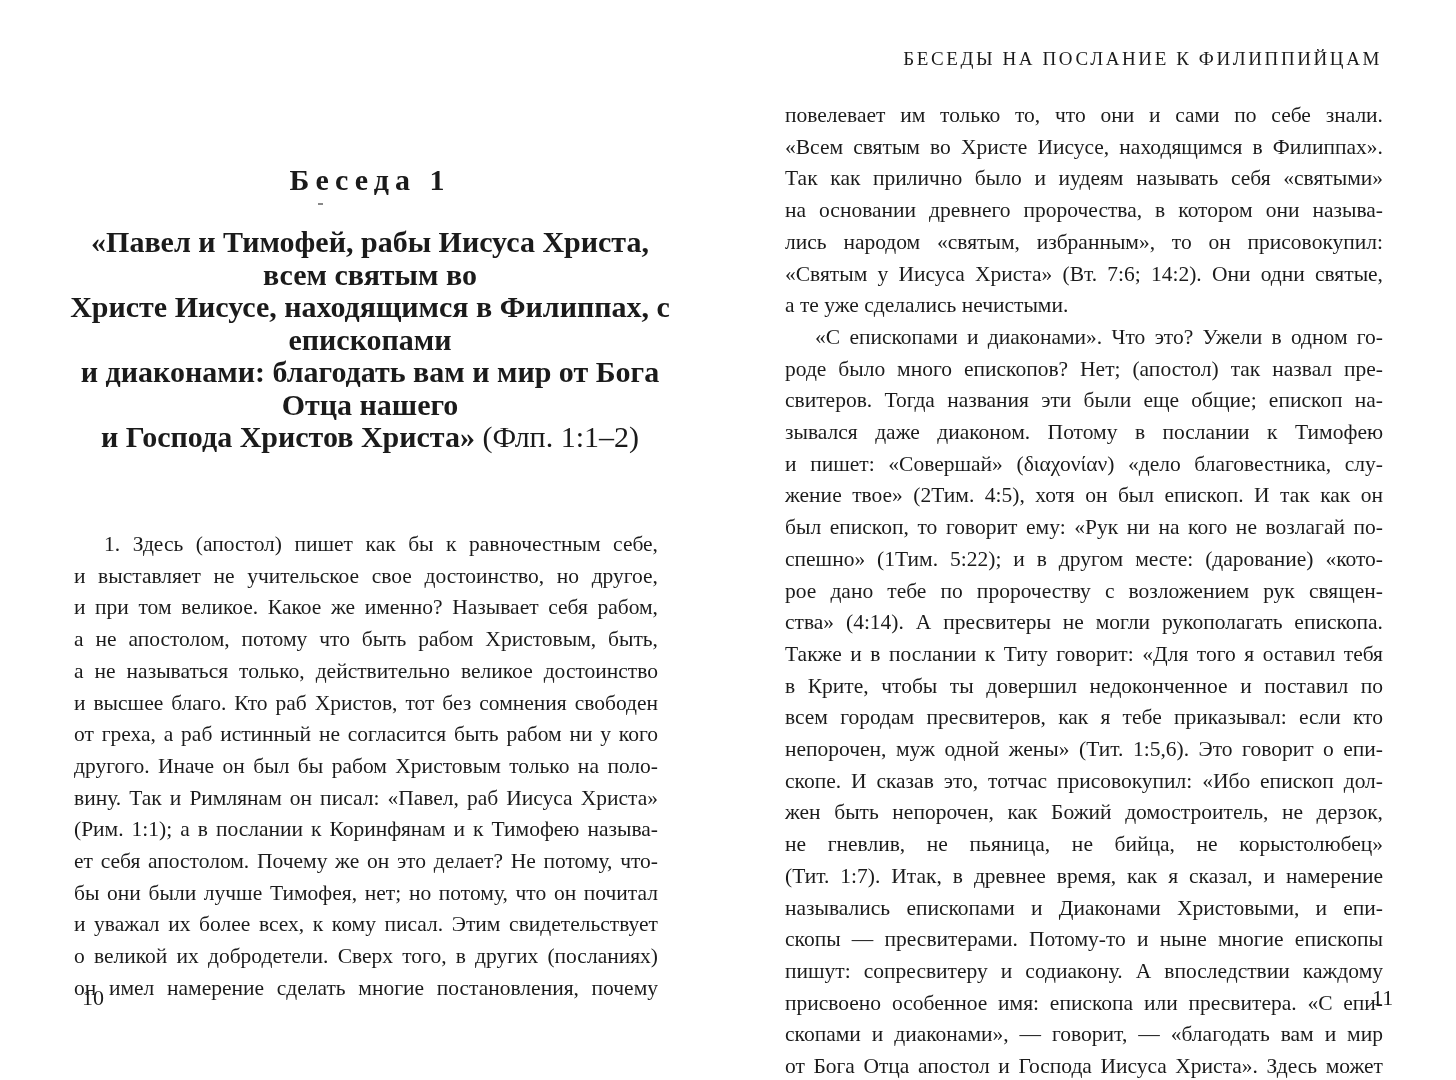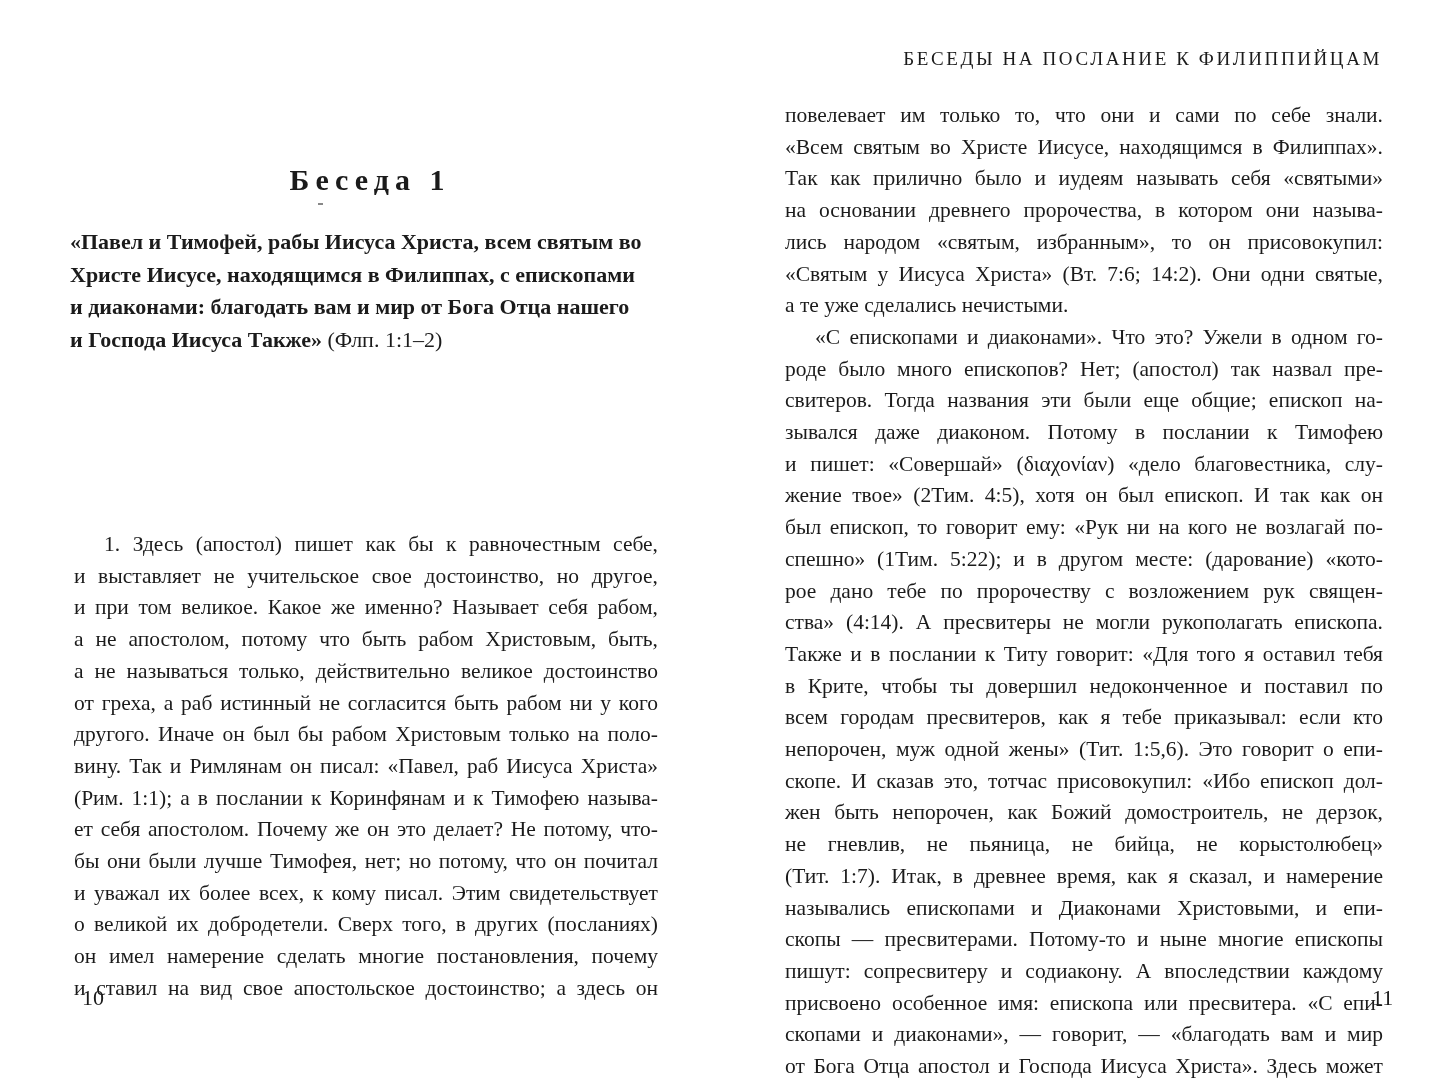--- a/index.html
+++ b/index.html
@@ -19,21 +19,21 @@
   }
   .chapter-title {
     position: absolute; top: 163px; left: 70px; width: 600px;
     text-align: center; font-size: 30px; font-weight: bold; letter-spacing: 6px;
   }
   .title-mark {
     position: absolute; top: 203px; left: 318px; width: 5px; height: 2px; background: #888;
   }
   .epigraph {
     position: absolute; top: 226px; left: 70px; width: 600px;
-    font-size: 22px; line-height: 32.5px; font-weight: bold;
+    text-align: center; font-size: 30px; line-height: 32.5px; font-weight: bold;
   }
   .epigraph .ref { font-weight: normal; margin-top: 12px; }
 
   .body-text {
     position: absolute; font-size: 21.5px; line-height: 31.7px;
     text-align: justify; text-align-last: justify; margin-top: 8px;
   }
   .body-text .line { display: block; white-space: nowrap; text-align: justify; text-align-last: justify; }
   .body-text .line.last { text-align-last: left; }
   .left-body { top: 521px; left: 74px; width: 584px; }
@@ -47,39 +47,39 @@
 </head>
 <body>
 
 <div class="page page-left">
   <div class="chapter-title">Беседа 1</div>
   <div class="title-mark"></div>
   <div class="epigraph">
     <div>«Павел и Тимофей, рабы Иисуса Христа, всем святым во</div>
     <div>Христе Иисусе, находящимся в Филиппах, с епископами</div>
     <div>и диаконами: благодать вам и мир от Бога Отца нашего</div>
-    <div><span>и Господа Иисуса Также»</span> <span class="ref">(Флп. 1:1–2)</span></div>
+    <div><span>и Господа Христов Христа»</span> <span class="ref">(Флп. 1:1–2)</span></div>
   </div>
 
   <div class="body-text left-body">
     <span class="line indent">1. Здесь (апостол) пишет как бы к равночестным себе,</span>
     <span class="line">и выставляет не учительское свое достоинство, но другое,</span>
     <span class="line">и при том великое. Какое же именно? Называет себя рабом,</span>
     <span class="line">а не апостолом, потому что быть рабом Христовым, быть,</span>
     <span class="line">а не называться только, действительно великое достоинство</span>
+    <span class="line">и высшее благо. Кто раб Христов, тот без сомнения свободен</span>
     <span class="line">от греха, а раб истинный не согласится быть рабом ни у кого</span>
     <span class="line">другого. Иначе он был бы рабом Христовым только на поло-</span>
     <span class="line">вину. Так и Римлянам он писал: «Павел, раб Иисуса Христа»</span>
     <span class="line">(Рим. 1:1); а в послании к Коринфянам и к Тимофею называ-</span>
     <span class="line">ет себя апостолом. Почему же он это делает? Не потому, что-</span>
     <span class="line">бы они были лучше Тимофея, нет; но потому, что он почитал</span>
     <span class="line">и уважал их более всех, к кому писал. Этим свидетельствует</span>
     <span class="line">о великой их добродетели. Сверх того, в других (посланиях)</span>
     <span class="line">он имел намерение сделать многие постановления, почему</span>
-    <span class="line">и ставил на вид свое апостольское достоинство; а здесь он</span>
   </div>
 
   <div class="folio folio-left">10</div>
 </div>
 
 <div class="page-right-wrap">
   <div class="running-header">Беседы на послание к Филиппийцам</div>
 
   <div class="body-text right-body">
     <span class="line">повелевает им только то, что они и сами по себе знали.</span>

